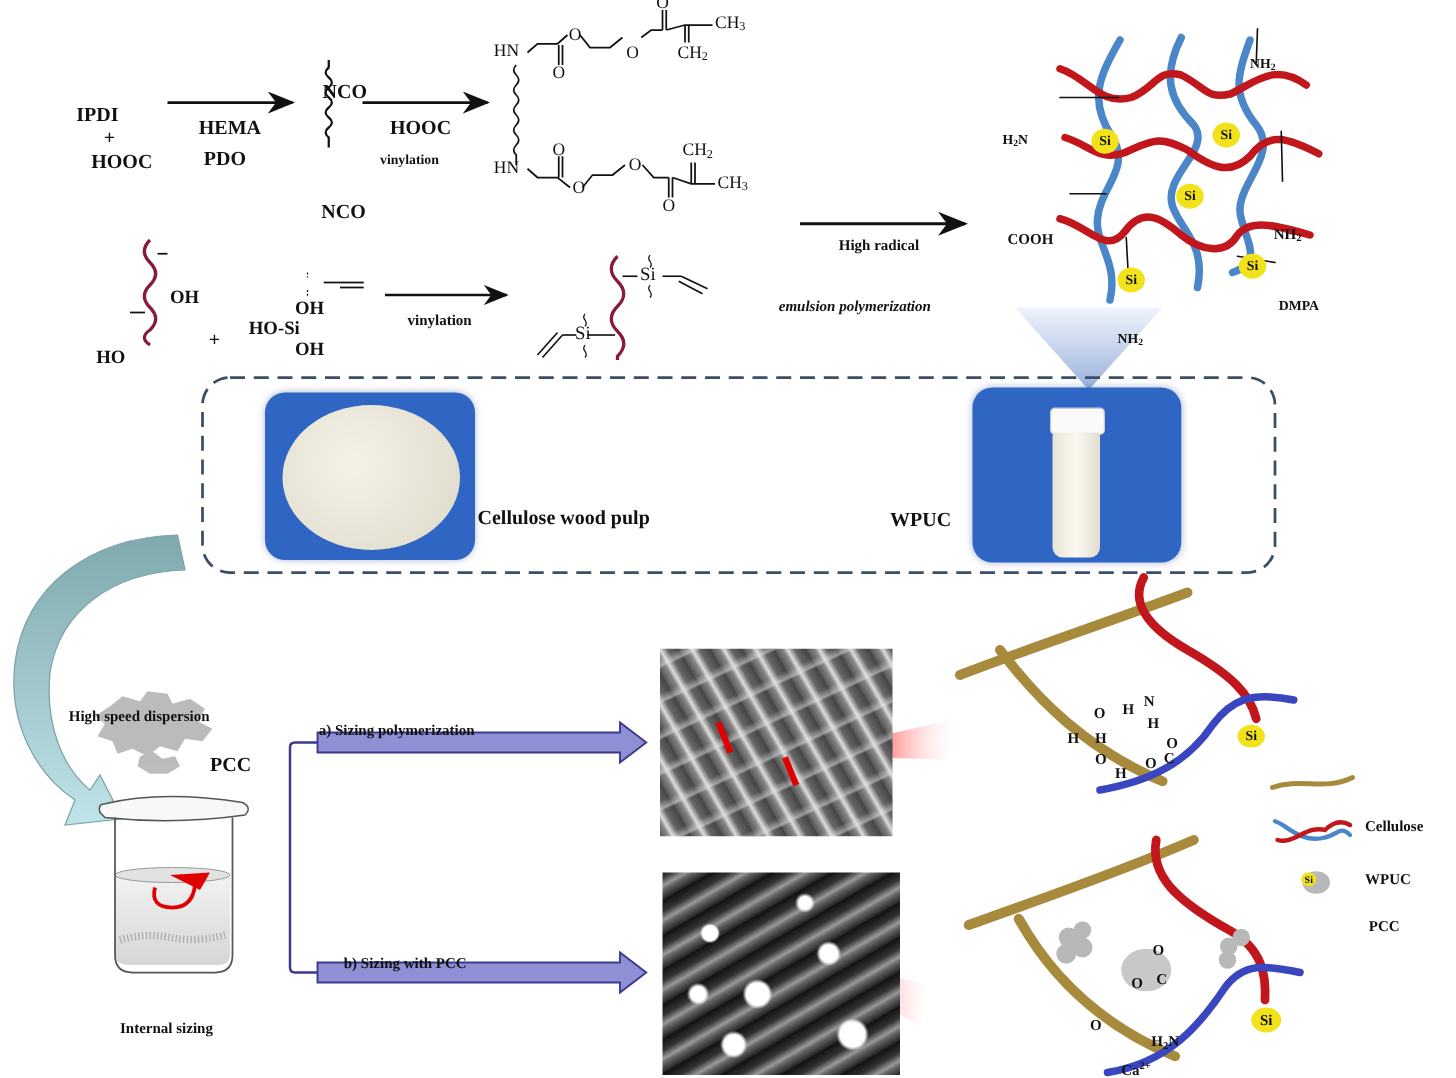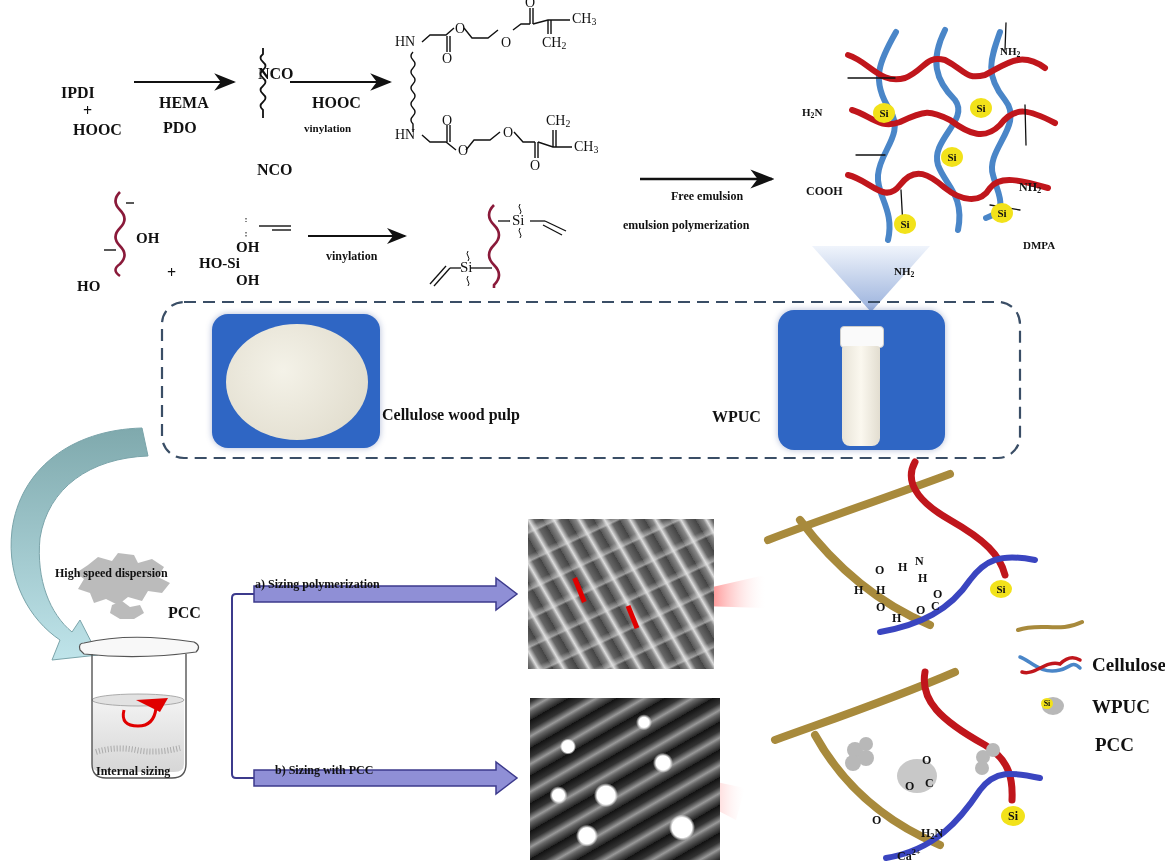--- a/index.html
+++ b/index.html
@@ -1,20 +1,20 @@
 <!DOCTYPE html>
 <html><head>
 <meta charset="utf-8">
 <style>
   html, body { margin:0; padding:0; background:#ffffff; }
   body { width:1165px; height:862px; position:relative; overflow:hidden;
          font-family:"Liberation Serif", "DejaVu Serif", serif; color:#111; }
   .abs { position:absolute; }
   .b { font-weight:bold;margin-top:36px; }
-  .t13 { font-size:19px; }
+  .t13 { font-size:12px; }
   .t14 { font-size:14px; }
   .t15 { font-size:15px; }
   .t16 { font-size:16px; }
   .t11 { font-size:11px; }
   .t12 { font-size:12px; }
   svg.layer { position:absolute; left:0; top:0; }
   .photo { position:absolute; border-radius:16px; background:#2f66c4;
            box-shadow:0 0 6px rgba(30,60,140,0.35); overflow:hidden; }
   .sem { position:absolute; overflow:hidden; background:#6b6b6b; }
   sub { font-size:70%; vertical-align:-2px; }
@@ -211,22 +211,22 @@
 <div class="abs b t15" style="left:136px;top:194px;">OH</div>
 <div class="abs b t15" style="left:77px;top:242px;">HO</div>
 <div class="abs b t16" style="left:167px;top:228px;">+</div>
 <div class="abs b t15" style="left:236px;top:203px;">OH</div>
 <div class="abs b t15" style="left:199px;top:219px;">HO-Si</div>
 <div class="abs b t15" style="left:236px;top:236px;">OH</div>
 <div class="abs b t12" style="left:326px;top:213px;">vinylation</div>
 <div class="abs t15" style="left:512px;top:212px;">Si</div>
 <div class="abs t15" style="left:460px;top:259px;">Si</div>
 
-<div class="abs b t12" style="left:671px;top:153px;">Free emulsion</div>
-<div class="abs b t12" style="left:623px;top:182px;">emulsion polymerization</div>
+<div class="abs b t12" style="left:671px;top:153px;">High radical</div>
+<div class="abs b t12" style="left:623px;top:202px;font-style:italic;">emulsion polymerization</div>
 
 <div>
   <span class="abs b t11" style="left:1000px;top:9px;"><span>NH</span><sub>2</sub></span>
   <span class="abs b t11" style="left:802px;top:70px;"><span>H</span><sub>2</sub><span>N</span></span>
   <span class="abs b t12" style="left:1019px;top:144px;"><span>NH</span><sub>2</sub></span>
   <span class="abs b t12" style="left:806px;top:148px;">COOH</span>
   <span class="abs b t11" style="left:1023px;top:203px;">DMPA</span>
   <span class="abs b t11" style="left:894px;top:229px;"><span>NH</span><sub>2</sub></span>
 </div>
 <div>
@@ -243,21 +243,21 @@
 <div class="abs b t16" style="left:382px;top:370px;">Cellulose wood pulp</div>
 
 <div class="abs b t16" style="left:712px;top:372px;">WPUC</div>
 <div class="photo" style="left:778px;top:310px;width:167px;height:140px;">
   <div style="position:absolute;left:62px;top:16px;width:42px;height:20px;background:#fafafa;border-radius:4px;border:1px solid #ccc;"></div>
   <div style="position:absolute;left:64px;top:36px;width:38px;height:100px;background:linear-gradient(90deg,#e8e4d8,#fbf8ef,#e2ddd0);border-radius:3px 3px 8px 8px;"></div>
 </div>
 
 <div class="abs b t12" style="left:55px;top:530px;">High speed dispersion</div>
 <div class="abs b t16" style="left:168px;top:568px;">PCC</div>
-<div class="abs b t12" style="left:96px;top:728px;">Internal sizing</div>
+<div class="abs b t12" style="left:96px;top:779px;">Internal sizing</div>
 <div class="abs b t12" style="left:255px;top:541px;">a) Sizing polymerization</div>
 <div class="abs b t12" style="left:275px;top:727px;">b) Sizing with PCC</div>
 
 <div class="sem" style="left:528px;top:519px;width:186px;height:150px;background:repeating-linear-gradient(60deg,#555 0,#888 6px,#ddd 9px,#666 14px,#444 22px);">
   <div style="position:absolute;left:0;top:0;width:100%;height:100%;background:repeating-linear-gradient(-25deg,transparent 0,transparent 18px,rgba(230,230,230,0.5) 20px,transparent 26px);"></div>
   <div style="position:absolute;left:49px;top:58px;width:5px;height:26px;background:#e00000;transform:rotate(-22deg);"></div>
   <div style="position:absolute;left:102px;top:86px;width:5px;height:24px;background:#e00000;transform:rotate(-22deg);"></div>
 </div>
 <div class="sem" style="left:530px;top:698px;width:190px;height:162px;background:repeating-linear-gradient(-30deg,#222 0,#666 7px,#999 10px,#333 16px,#111 24px);">
   <div style="position:absolute;inset:0;background:radial-gradient(circle at 20% 30%,#fff 0 6px,transparent 8px),radial-gradient(circle at 40% 60%,#fff 0 9px,transparent 12px),radial-gradient(circle at 70% 40%,#fff 0 7px,transparent 10px),radial-gradient(circle at 80% 80%,#fff 0 10px,transparent 13px),radial-gradient(circle at 30% 85%,#fff 0 8px,transparent 11px),radial-gradient(circle at 60% 15%,#fff 0 5px,transparent 8px),radial-gradient(circle at 15% 60%,#fff 0 6px,transparent 9px);"></div>

